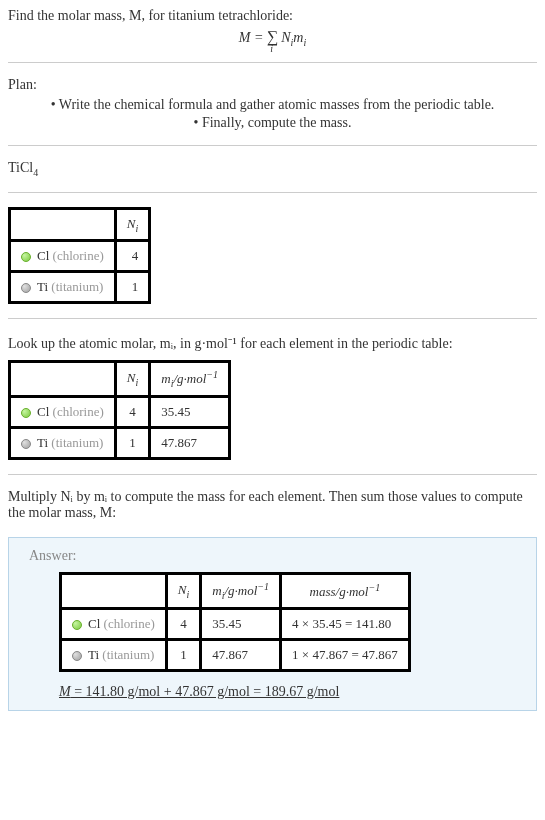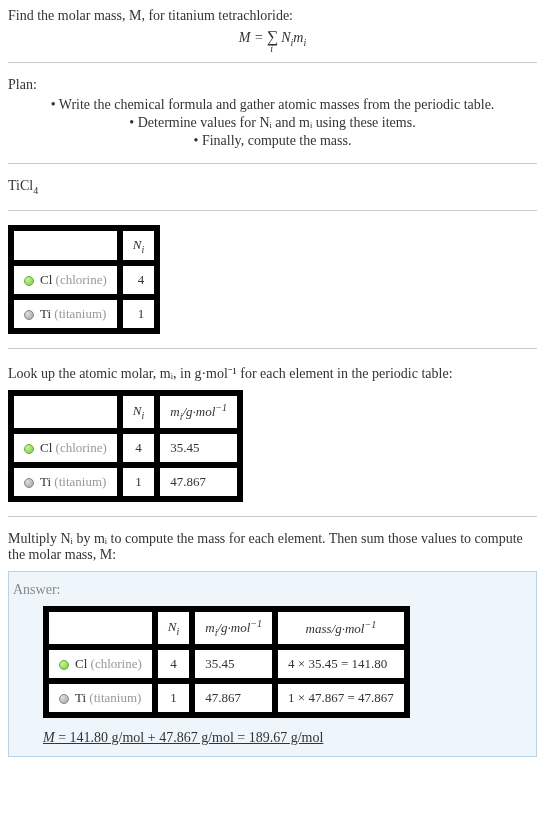--- a/index.html
+++ b/index.html
@@ -48,21 +48,21 @@
     }
     .italic {
       font-style: italic;
     }
     table {
       border-collapse: collapse;
       margin-top: 8px;
       font-size: 13px;
     }
     th, td {
-      border: 6px solid #000000;
+      border: 3px solid #000000;
       padding: 6px 10px;
       text-align: left;
     }
     th {
       font-weight: normal;
       font-style: italic;
       text-align: center;
     }
     td.num {
       text-align: right;
@@ -89,22 +89,22 @@
       background: radial-gradient(circle at 30% 30%, #e0e0e0, #a0a0a0);
       border: 1px solid #888;
     }
     .muted {
       color: #999;
       text-align: right;
     }
     .answer-box {
       border: 1px solid #b8d4e8;
       background: #eef6fb;
-      padding: 10px 4px;
-      margin-top: 8px;
+      padding: 10px 20px;
+      margin-top: 16px;
     }
     .answer-label {
       color: #888;
       margin-bottom: 8px;
     }
     .answer-box table {
       background: #fff;
       margin-left: 30px;
     }
     .answer-formula {
@@ -122,21 +122,20 @@
     <span class="italic">M</span> = <span style="font-size:16px;">∑</span><span class="sub italic" style="position:relative; left:-8px; top:6px;">i</span><span class="italic">N</span><span class="sub italic">i</span><span class="italic">m</span><span class="sub italic">i</span>
   </div>
 </div>
 
 <hr class="divider">
 
 <div class="section">
   <div>Plan:</div>
   <div class="plan-list">
     <div class="plan-item">• Write the chemical formula and gather atomic masses from the periodic table.</div>
-    <div class="plan-item">• Determine values for Nᵢ and mᵢ using these items.</div>
     <div class="plan-item">• Finally, compute the mass.</div>
   </div>
 </div>
 
 <hr class="divider">
 
 <div class="section">
   <div class="chem-formula">
     <span>TiCl</span><span class="sub">4</span>
   </div>

